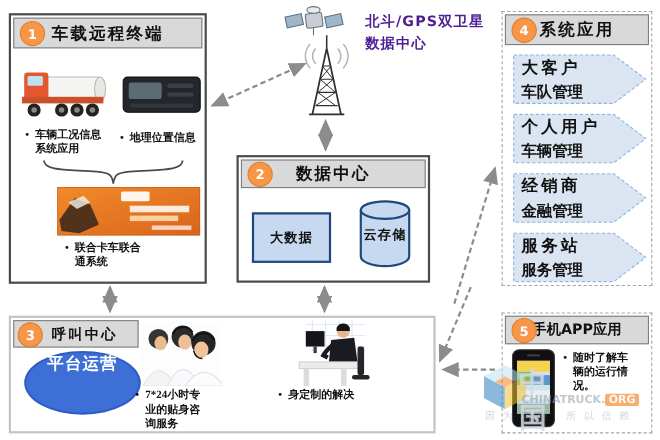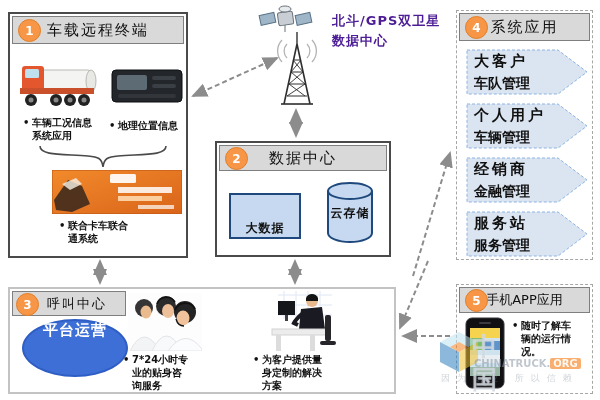--- a/index.html
+++ b/index.html
@@ -4,46 +4,46 @@
 <style>
   html,body{margin:0;padding:0;background:#fff;}
   #canvas{position:relative;width:600px;height:400px;background:#ffffff;overflow:hidden;
           font-family:"DejaVu Sans","Liberation Sans",sans-serif;color:#111;}
   .box{position:absolute;background:#fff;box-sizing:border-box;}
   .solid-box{border:2px solid #4a4a4a;}
   .light-box{border:2px solid #c3c3c3;}
   .dashed-box{border:1.5px dashed #a6a6a6;}
   .hdr{position:relative;margin:2px;height:26px;background:#d9d9d9;border:1px solid #7f7f7f;
        display:flex;align-items:center;justify-content:center;}
-  .hdr-title{font-size:15px;font-weight:normal;letter-spacing:2px;text-align:center;}
+  .hdr-title{font-size:15px;font-weight:bold;letter-spacing:2px;text-align:center;}
   .badge{position:absolute;left:5px;top:2px;width:21px;height:21px;border-radius:50%;
          background:#f79646;border:1px solid #e07f2a;color:#fff;font-size:12px;font-weight:bold;
          display:flex;align-items:center;justify-content:center;}
-  .bullet{position:absolute;font-size:10px;font-weight:600;line-height:13px;}
+  .bullet{position:absolute;font-size:10px;font-weight:600;line-height:13px;font-family:Liberation Serif, serif;}
   .bullet::before{content:"•";position:absolute;left:-9px;top:0;font-size:10px;}
   .chev{position:absolute;left:9px;width:122px;height:46px;}
   .chev svg{position:absolute;left:0;top:0;}
   .chev .lab{position:absolute;left:8px;top:3px;font-size:15px;font-weight:bold;letter-spacing:3px;}
   .chev .sub{position:absolute;left:8px;top:26px;font-size:14px;font-weight:600;}
   .imgph{position:absolute;}
   .arrows{position:absolute;left:0;top:0;pointer-events:none;z-index:6;}
   .wm{position:absolute;pointer-events:none;z-index:9;}
   .wm-name{position:absolute;left:472px;top:330px;font-size:25px;font-weight:bold;letter-spacing:2px;
            color:rgba(175,188,200,0.50);text-shadow:0 0 1px rgba(255,255,255,0.8);}
   .wm-url{position:absolute;left:474px;top:358px;font-size:10px;font-weight:bold;color:rgba(140,152,165,0.55);}
   .wm-tld{background:rgba(243,130,33,0.65);color:rgba(255,255,255,0.9);padding:0 3px;border-radius:2px;}
   .wm-slogan{position:absolute;left:441px;top:372px;width:155px;font-size:9px;letter-spacing:7px;
              color:rgba(120,132,145,0.35);white-space:nowrap;}
   .gps-label{position:absolute;left:332px;top:11px;font-size:13px;font-weight:bold;line-height:20px;
              color:#4c1d95;letter-spacing:1px;}
   .ellipse{position:absolute;left:12px;top:30px;width:102px;height:54px;border-radius:50%;
            background:#3d6fd7;border:2px solid #2e5ec4;display:flex;align-items:flex-start;justify-content:center;
            color:#fff;font-size:15px;font-weight:bold;letter-spacing:1px;}
   .data-rect{position:absolute;left:12px;top:50px;width:68px;height:42px;background:#c6d9f0;
-             border:2px solid #1f497d;display:flex;align-items:flex-end;justify-content:center;
+             border:2px solid #1f497d;display:flex;align-items:center;justify-content:center;
              font-size:12px;font-weight:bold;letter-spacing:1px;}
   .cyl-label{position:absolute;left:0;top:24px;width:100%;text-align:center;font-size:12px;font-weight:bold;letter-spacing:1px;}
 </style>
 </head>
 <body>
 
 <div id="canvas">
 
   <div class="box solid-box" style="left:8px;top:12px;width:180px;height:246px;">
     <div class="hdr">
@@ -243,23 +243,21 @@
         <path d="M33,24 Q26,30 24,34 L28,36" fill="none" stroke="#191a22" stroke-width="4"></path>
         <rect x="2" y="40" width="58" height="6" fill="#ececec" stroke="#d2d2d2"></rect>
         <rect x="6" y="46" width="5" height="16" fill="#dcdcdc"></rect>
         <rect x="40" y="46" width="5" height="16" fill="#dcdcdc"></rect>
         <rect x="55" y="26" width="6" height="26" rx="2" fill="#26262a"></rect>
         <rect x="50" y="52" width="16" height="4" rx="2" fill="#26262a"></rect>
       </svg>
     </div>
 
     <div class="bullet" style="left:252px;top:64px;width:90px;">
-      <div>为客户提供量</div>
       <div>身定制的解决</div>
-      <div>方案</div>
     </div>
   </div>
 
   <div class="box dashed-box" style="left:456px;top:284px;width:137px;height:110px;">
     <div class="hdr" style="height:24px;">
       <span class="badge" style="top:1px;">5</span>
       <span class="hdr-title" style="font-size:13px;letter-spacing:0;">手机APP应用</span>
     </div>
     <div class="imgph" style="left:8px;top:32px;">
       <svg width="40" height="72" viewBox="0 0 40 72">

